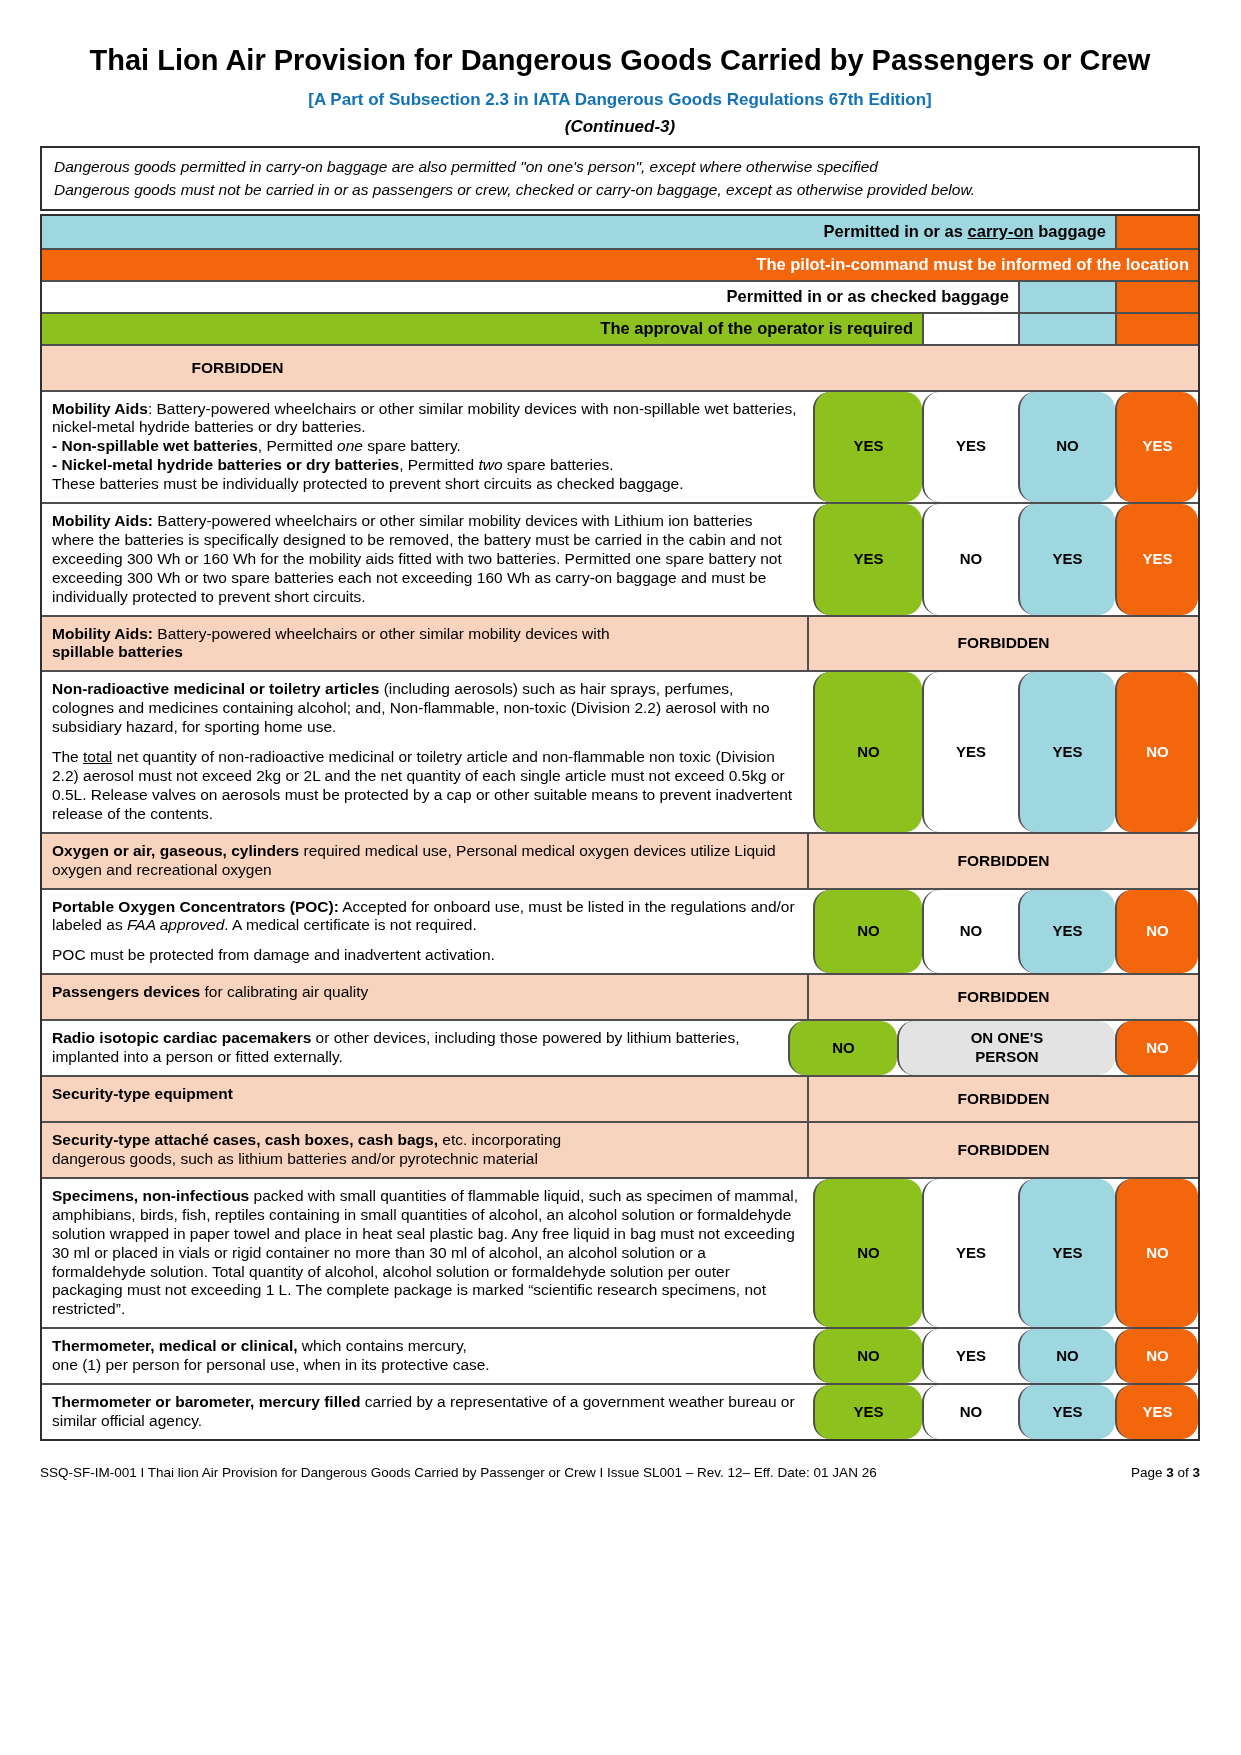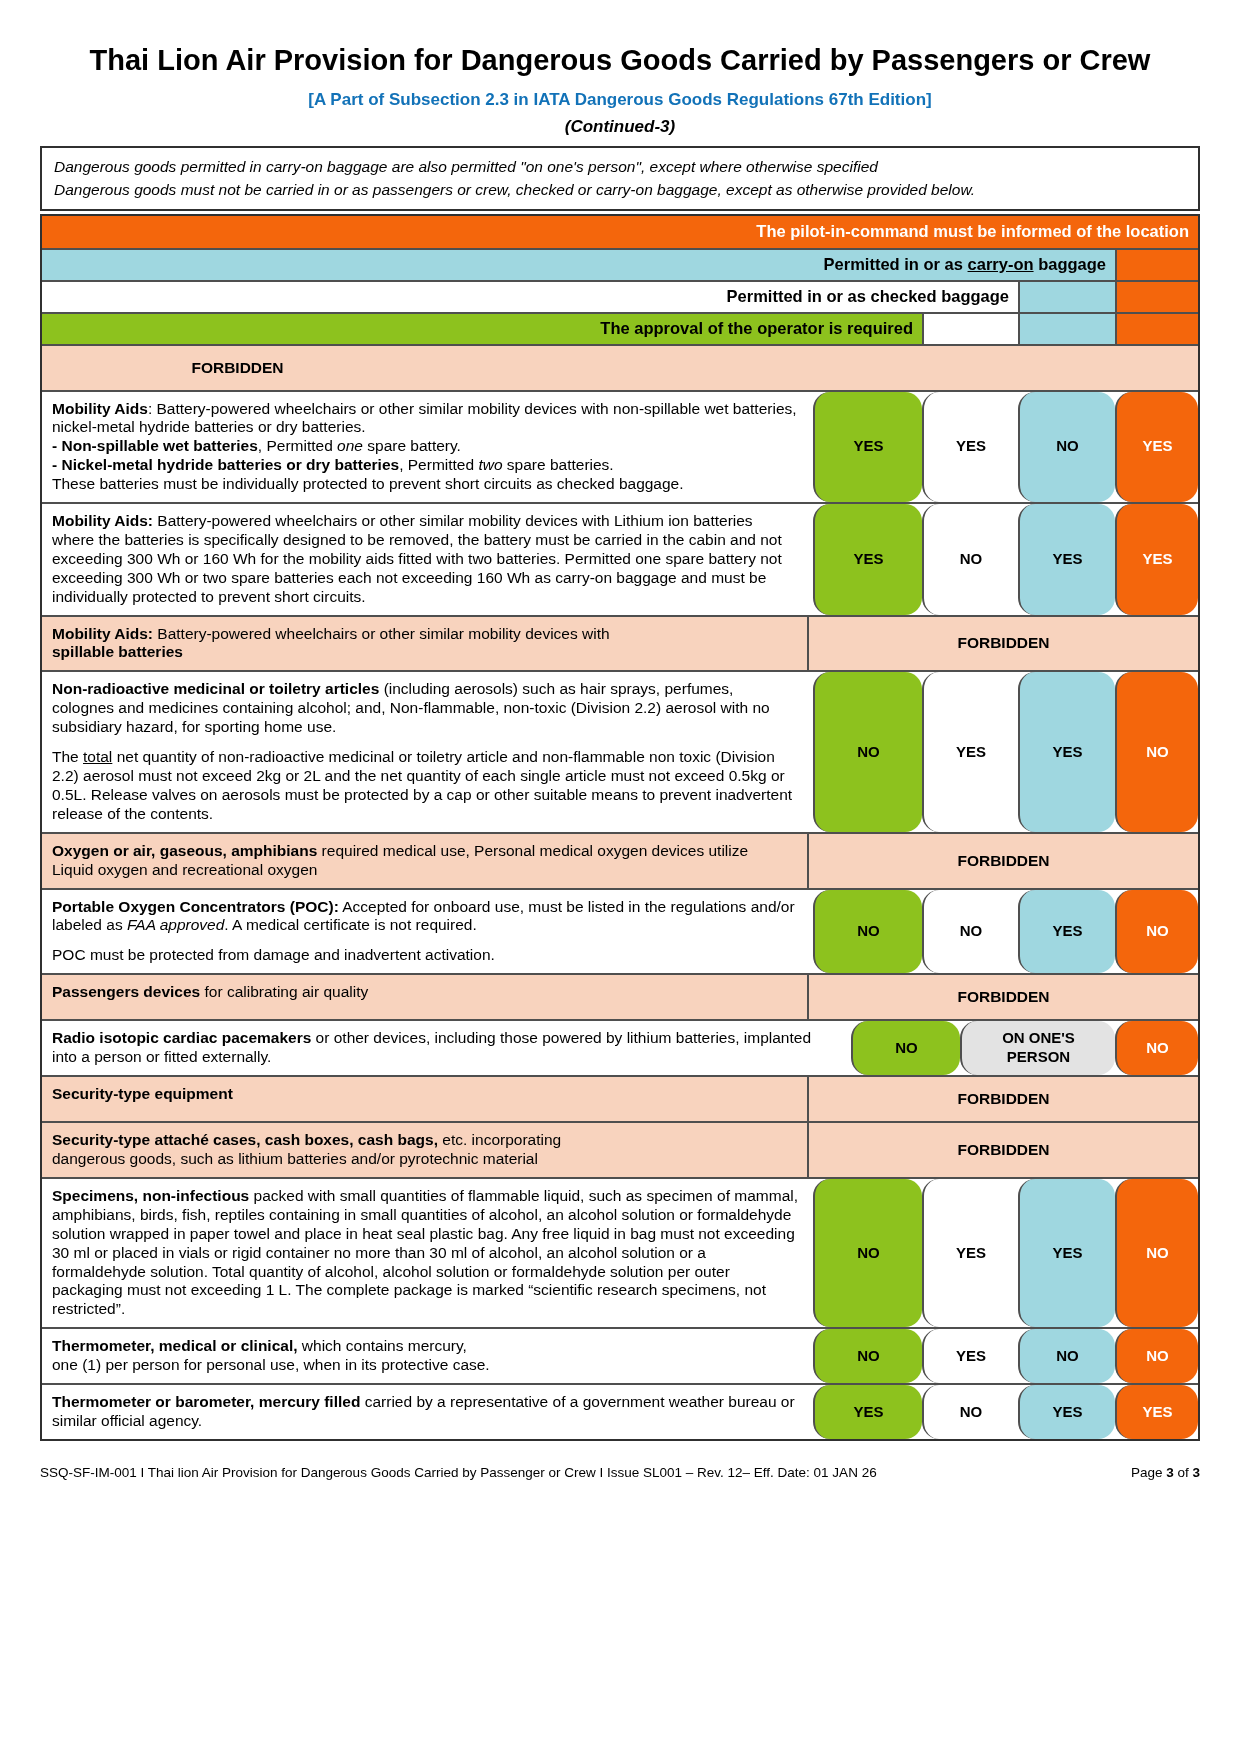--- a/index.html
+++ b/index.html
@@ -52,21 +52,21 @@
   .seg-p { margin: 0; }
   .seg-p + .seg-p { margin-top: 11px; }
   .vcell {
     display: flex; align-items: center; justify-content: center;
     text-align: center; font-size: 15px; line-height: 1.25; border-radius: 17px;
   }
   .merged {
     width: 391px; display: flex; align-items: center; justify-content: center;
     font-size: 15.5px; min-height: 44px;
   }
-  .wspan { width: 155px; }
+  .wspan { width: 218px; }
   .wspan .seg-p { text-align: center; }
 
   .b { font-weight: bold; }
   .i { font-style: italic; }
   .u { text-decoration: underline; }
 
   .footnote {
     margin-top: 50px; text-align: center; font-size: 16.5px;
     color: var(--footnote_blue, #1C82C8);
   }
@@ -84,29 +84,29 @@
   <div class="continued">(Continued-3)</div>
 
   <div class="notebox">
     <div>Dangerous goods permitted in carry-on baggage are also permitted "on one's person", except where otherwise specified</div>
     <div>Dangerous goods must not be carried in or as passengers or crew, checked or carry-on baggage, except as otherwise provided below.</div>
   </div>
 
   <div class="doc-table">
     <div id="header-stairs">
         <div class="hrow">
+          <div class="hbar bg-blue">
+            <p class="seg-p"><span class="b">Permitted in or as </span><span class="b u">carry-on</span><span class="b"> baggage</span></p>
+          </div>
+          <div class="hcell w-orange bg-orange"></div>
+        </div>
+        <div class="hrow">
           <div class="hbar bg-orange">
             <p class="seg-p"><span class="b">The pilot-in-command must be informed of the location</span></p>
           </div>
-        </div>
-        <div class="hrow">
-          <div class="hbar bg-blue">
-            <p class="seg-p"><span class="b">Permitted in or as </span><span class="b u">carry-on</span><span class="b"> baggage</span></p>
-          </div>
-          <div class="hcell w-orange bg-orange"></div>
         </div>
         <div class="hrow">
           <div class="hbar bg-plain">
             <p class="seg-p"><span class="b">Permitted in or as checked baggage</span></p>
           </div>
           <div class="hcell w-blue bg-blue"></div>
           <div class="hcell w-orange bg-orange"></div>
         </div>
         <div class="hrow">
           <div class="hbar bg-green">
@@ -178,21 +178,21 @@
           </div>
           <div class="cell vcell bg-blue">
             <span class="b">YES</span>
           </div>
           <div class="cell vcell bg-orange">
             <span class="b">NO</span>
           </div>
         </div>
         <div class="trow forbidden-row">
           <div class="cell desc">
-            <p class="seg-p"><span class="b">Oxygen or air, gaseous, amphibians</span><span> required medical use, Personal medical oxygen devices utilize Liquid oxygen and recreational oxygen</span></p>
+            <p class="seg-p"><span class="b">Oxygen or air, gaseous, cylinders</span><span> required medical use, Personal medical oxygen devices utilize Liquid oxygen and recreational oxygen</span></p>
           </div>
           <div class="cell merged">
             <span class="b">FORBIDDEN</span>
           </div>
         </div>
         <div class="trow">
           <div class="cell desc">
             <p class="seg-p"><span class="b">Portable Oxygen Concentrators (POC):</span><span> Accepted for onboard use, must be listed in the regulations and/or labeled as </span><span class="i">FAA approved</span><span>. A medical certificate is not required.</span></p>
             <p class="seg-p"><span>POC must be protected from damage and inadvertent activation.</span></p>
           </div>

